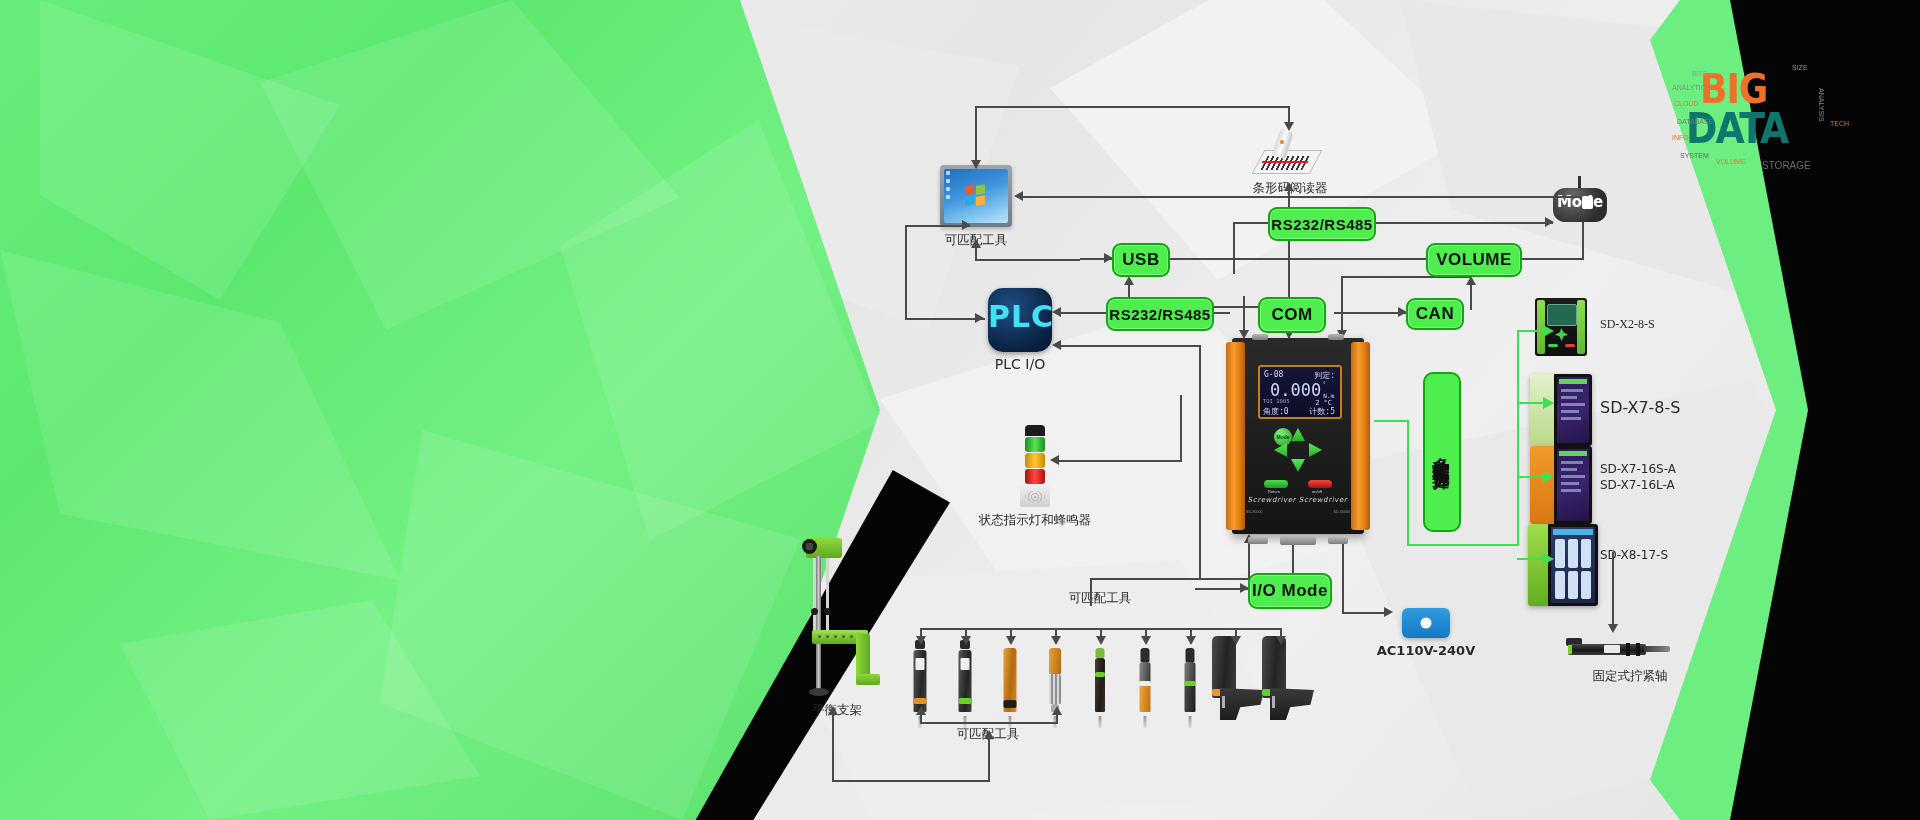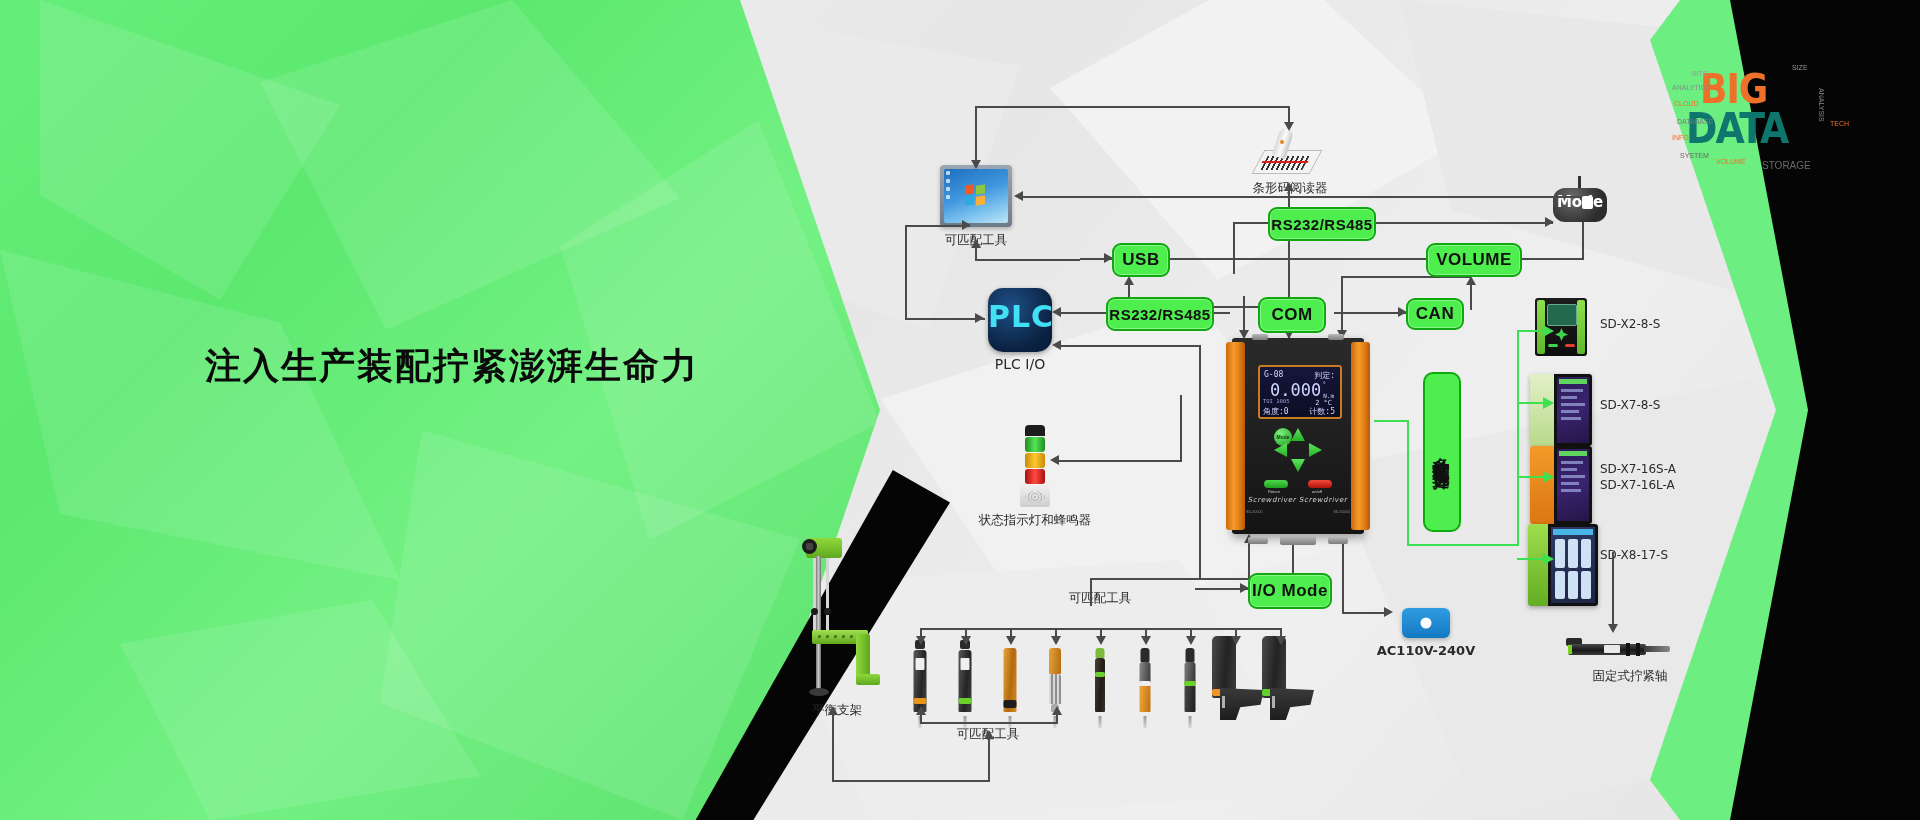--- a/index.html
+++ b/index.html
@@ -284,21 +284,20 @@
     <div class="gp-facet gfd"></div>
     <div class="gp-facet gfe"></div>
     <div class="gp-facet gfd2"></div>
   </div>
   <div class="black-slash"></div>
 
   <div class="right-green"></div>
   <div class="right-black"></div>
 
   <div class="headline">
-    <div class="h-sub">注入生产装配拧紧澎湃生命力</div>
   </div>
 
   <div class="ln lnv" style="left:975px;top:106px;height:62px;"></div>
   <div class="ln lnh" style="left:975px;top:106px;width:315px;"></div>
   <div class="ln lnv" style="left:1288px;top:106px;height:22px;"></div>
   <div class="arrow ar-down" style="left:971px;top:160px;"></div>
   <div class="arrow ar-down" style="left:1284px;top:122px;"></div>
 
   <div class="ln lnh" style="left:1022px;top:196px;width:560px;"></div>
   <div class="arrow ar-left" style="left:1014px;top:191px;"></div>
@@ -540,34 +539,34 @@
   <div class="vbadge" style="left:1423px;top:372px;width:34px;height:156px;">多种控制器可供选择</div>
 
   <div class="rc rc-1">
     <div class="rc1-rail" style="left:2px;"></div>
     <div class="rc1-rail" style="right:2px;"></div>
     <div class="rc1-scr"></div>
     <div class="rc1-dp"></div>
     <div class="rc1-b1"></div>
     <div class="rc1-b2"></div>
   </div>
-  <div class="cap" style="left:1600px;top:317px;text-align:left;font-size:12px;">SD-X2-8-S</div>
+  <div class="cap" style="left:1600px;top:317px;text-align:left;font-size:12px;font-family:Liberation Serif, serif;">SD-X2-8-S</div>
 
   <div class="rc rc-box" style="left:1530px;top:374px;">
     <div class="rc-side" style="background:linear-gradient(#e2f0c8,#b9d98a);"></div>
     <div class="rc-scr2">
       <div class="rc-hdr"></div>
       <div class="rc-ln" style="top:12px;width:22px;"></div>
       <div class="rc-ln" style="top:19px;width:16px;"></div>
       <div class="rc-ln" style="top:26px;width:24px;"></div>
       <div class="rc-ln" style="top:33px;width:18px;"></div>
       <div class="rc-ln" style="top:40px;width:20px;"></div>
     </div>
   </div>
-  <div class="cap" style="left:1600px;top:398px;text-align:center;font-size:12px;">SD-X7-8-S</div>
+  <div class="cap" style="left:1600px;top:398px;text-align:center;font-size:16px;">SD-X7-8-S</div>
 
   <div class="rc rc-box" style="left:1530px;top:446px;height:78px;">
     <div class="rc-side" style="background:linear-gradient(#f39a2a,#da7711);"></div>
     <div class="rc-scr2">
       <div class="rc-hdr"></div>
       <div class="rc-ln" style="top:12px;width:22px;"></div>
       <div class="rc-ln" style="top:19px;width:16px;"></div>
       <div class="rc-ln" style="top:26px;width:24px;"></div>
       <div class="rc-ln" style="top:33px;width:18px;"></div>
       <div class="rc-ln" style="top:40px;width:20px;"></div>

